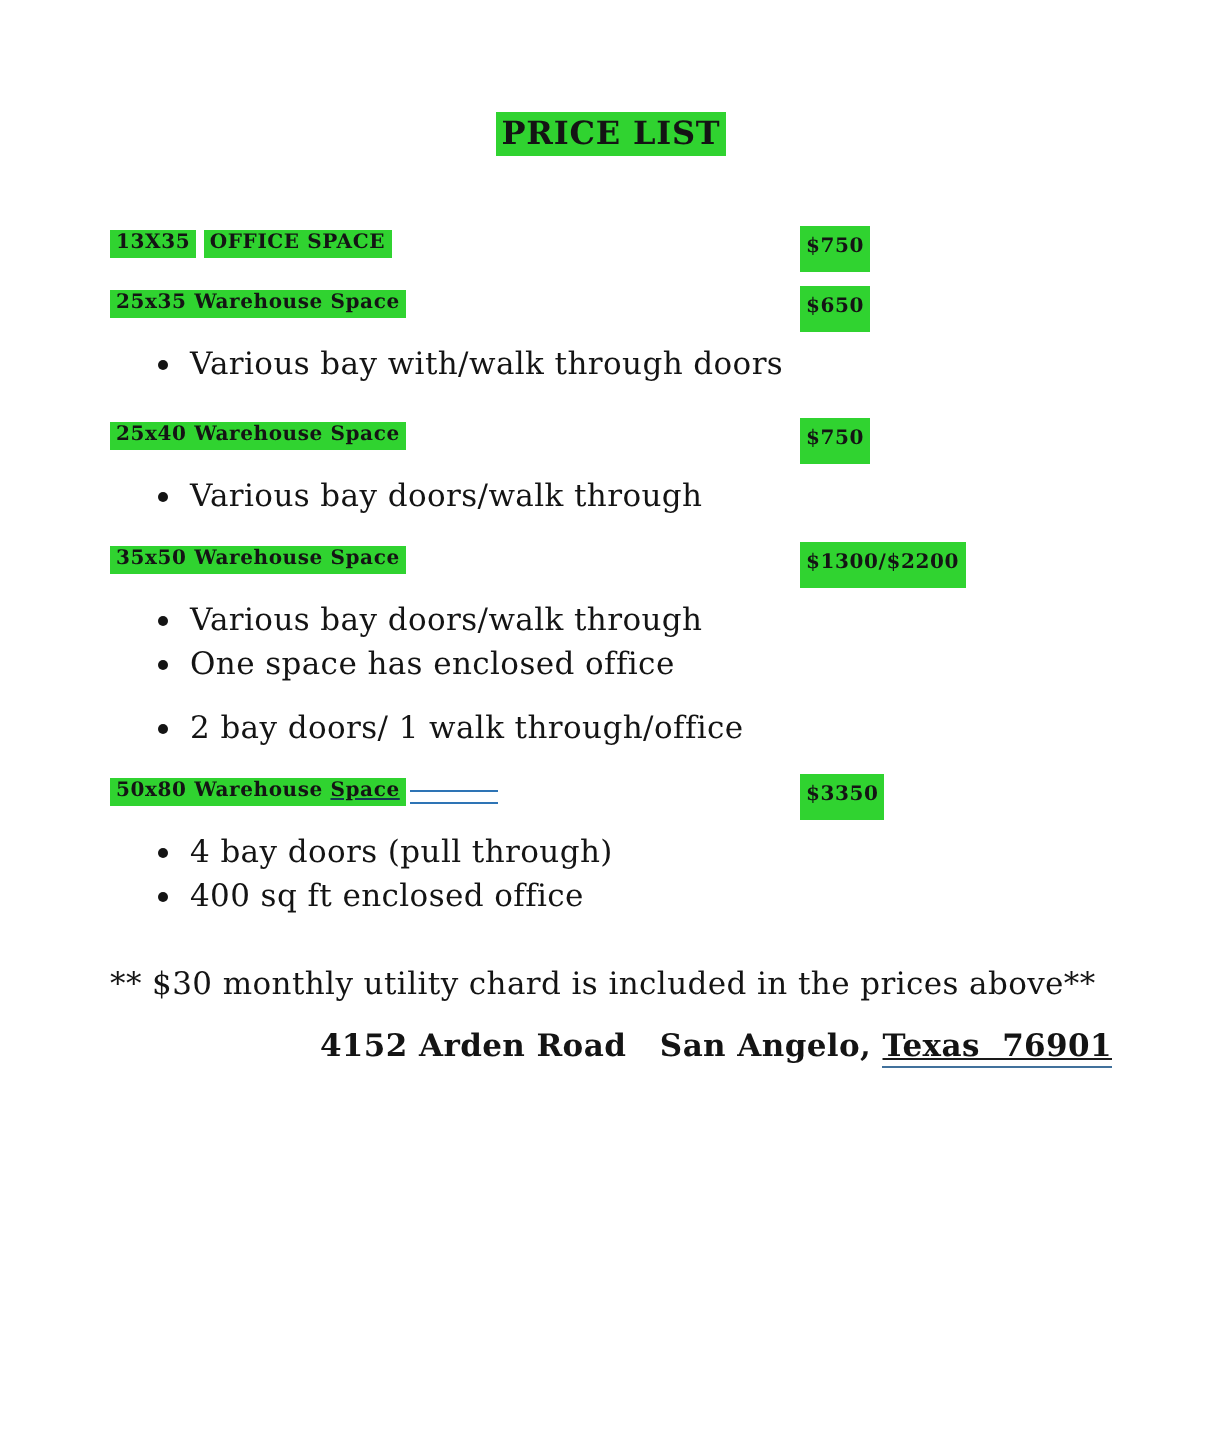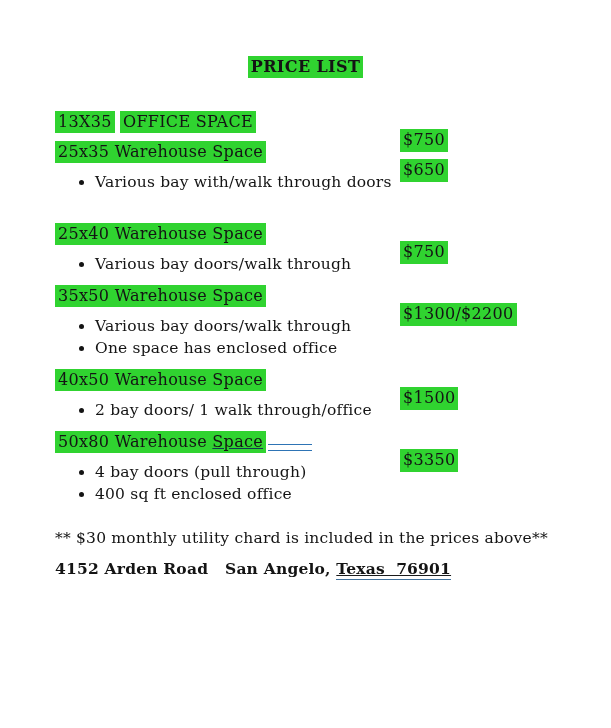--- a/index.html
+++ b/index.html
@@ -13,28 +13,28 @@
     box-sizing: border-box;
     padding: 57px 55px 0 55px;
   }
   .hl { background: var(--highlight, #30d330); padding: 1px 3px 2px 3px; }
   .title-line { text-align: center; margin: 0 0 36px 0; }
   .title-hl { font-weight: bold; font-size: 16px; letter-spacing: 0.4px; }
 
   .price-row {
     position: relative;
     margin: 0 0 10px 0;
-    font-size: 16px;
-    font-weight: 400;
+    font-size: 10px;
+    font-weight: 700;
     line-height: 20px;
     letter-spacing: 0.3px;
     white-space: nowrap;
   }
-  .price-row.gap-before { margin-top: 32px; }
-  .price { position: absolute; left: 345px; top: 17px; }
+  .price-row.gap-before { margin-top: 16px; }
+  .price { position: absolute; left: 345px; top: 1px; }
 
   ul.bullets {
     margin: 0 0 12px 0;
     padding-left: 40px;
     font-size: 15.5px;
     line-height: 20px;
     letter-spacing: 0.2px;
   }
   ul.bullets li { margin-bottom: 2px; }
 
@@ -52,21 +52,21 @@
     margin-left: 2px;
   }
 
   .footer-note {
     text-align: left;
     font-size: 15.5px;
     letter-spacing: 0.2px;
     margin: 25px 0 12px 0;
   }
   .address {
-    text-align: left;
+    text-align: right;
     font-size: 15.5px;
     font-weight: bold;
     letter-spacing: 0.2px;
   }
   .address span { white-space: pre; }
   .addr-u {
     text-decoration: underline;
     text-decoration-color: #1a1a1a;
     border-bottom: 1.5px solid var(--address-blue, #41719c);
     padding-bottom: 1px;
@@ -105,24 +105,20 @@
 
   <div class="price-row">
     <span class="label"><span class="hl">35x50 Warehouse Space</span></span>
     <span class="price hl">$1300/$2200</span>
   </div>
   <ul class="bullets">
         <li>Various bay doors/walk through</li>
         <li>One space has enclosed office</li>
       </ul>
 
-  <div class="price-row">
-    <span class="label"><span class="hl">40x50 Warehouse Space</span></span>
-    <span class="price hl">$1500</span>
-  </div>
   <ul class="bullets">
         <li>2 bay doors/ 1 walk through/office</li>
       </ul>
 
   <div class="price-row">
     <span class="label"><span class="hl">50x80 Warehouse <span class="u-word">Space</span></span><span class="trail-underline"></span></span>
     <span class="price hl">$3350</span>
   </div>
   <ul class="bullets">
         <li>4 bay doors (pull through)</li>

